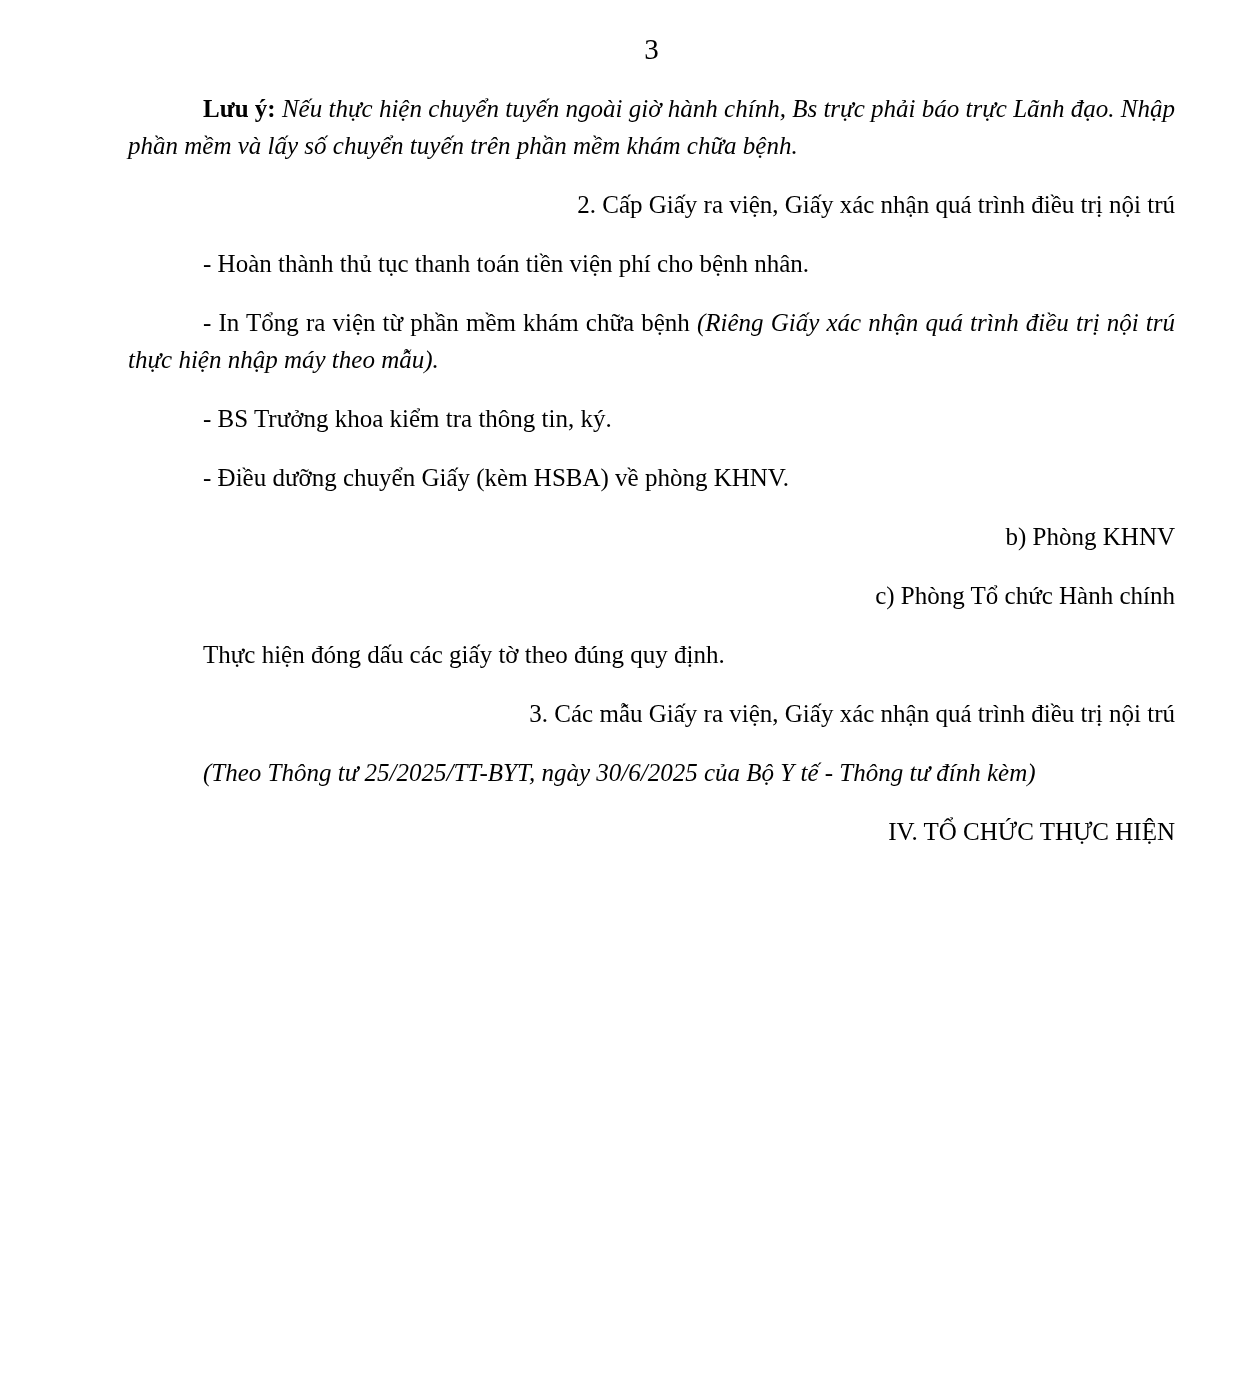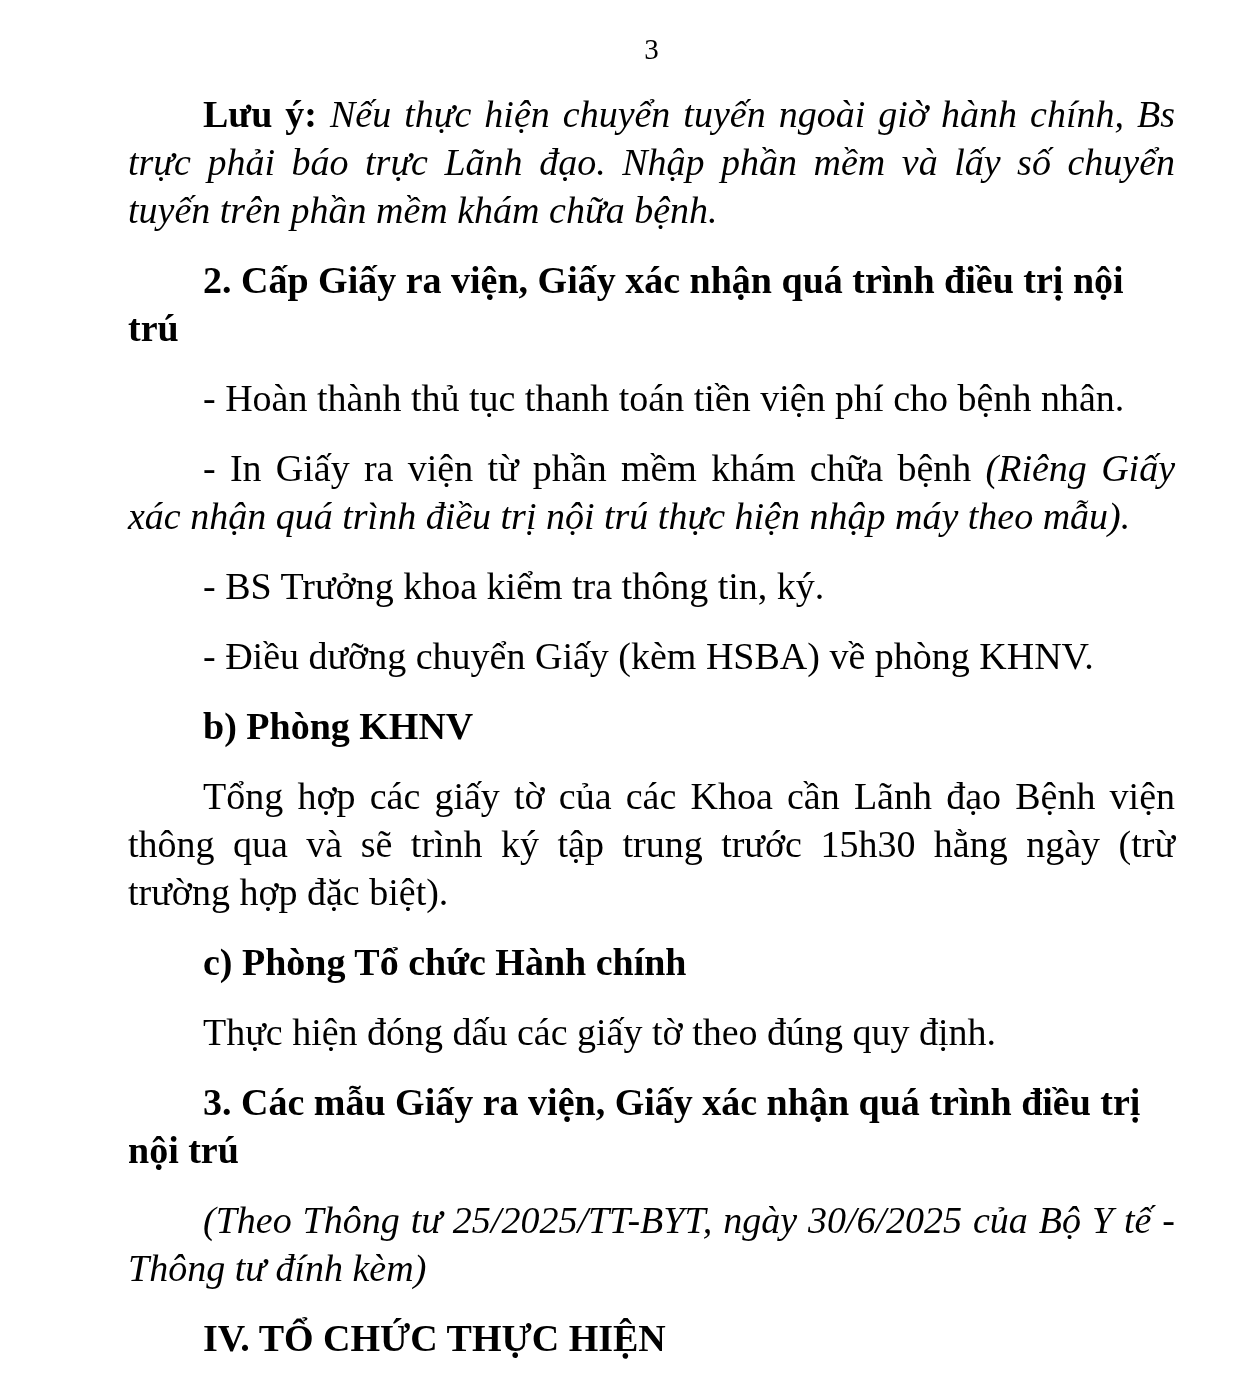--- a/index.html
+++ b/index.html
@@ -22,58 +22,57 @@
     top: 30px;
     width: 1047px;
   }
   .page-number {
     font-size: 29px;
     line-height: 38px;
     text-align: center;
     margin: 0 0 18px 0;
   }
   .para {
-    font-size: 38px;
-    line-height: 48px;
+    font-size: 25px;
+    line-height: 37px;
     text-align: justify;
     text-indent: 75px;
     margin: 22px 0;
   }
   .head {
-    font-weight: bold;
-    text-align: left;
+    font-weight: normal;
+    text-align: right;
   }
   .b { font-weight: bold; }
   .i { font-style: italic; }
 </style>
 </head>
 <body>
 
 <div class="page">
   <div class="content">
 
     <div class="page-number">3</div>
 
     <p class="para"><span class="b">Lưu ý:</span><span class="i"> Nếu thực hiện chuyển tuyến ngoài giờ hành chính, Bs trực phải báo trực Lãnh đạo. Nhập phần mềm và lấy số chuyển tuyến trên phần mềm khám chữa bệnh.</span></p>
 
     <p class="para head">2. Cấp Giấy ra viện, Giấy xác nhận quá trình điều trị nội trú</p>
 
 
 
     <p class="para">- Hoàn thành thủ tục thanh toán tiền viện phí cho bệnh nhân.</p>
 
-    <p class="para"><span>- In Giấy ra viện từ phần mềm khám chữa bệnh </span><span class="i">(Riêng Giấy xác nhận quá trình điều trị nội trú thực hiện nhập máy theo mẫu).</span></p>
+    <p class="para"><span>- In Tổng ra viện từ phần mềm khám chữa bệnh </span><span class="i">(Riêng Giấy xác nhận quá trình điều trị nội trú thực hiện nhập máy theo mẫu).</span></p>
 
     <p class="para">- BS Trưởng khoa kiểm tra thông tin, ký.</p>
 
     <p class="para">- Điều dưỡng chuyển Giấy (kèm HSBA) về phòng KHNV.</p>
 
     <p class="para head">b) Phòng KHNV</p>
 
-    <p class="para">Tổng hợp các giấy tờ của các Khoa cần Lãnh đạo Bệnh viện thông qua và sẽ trình ký tập trung trước 15h30 hằng ngày (trừ trường hợp đặc biệt).</p>
 
     <p class="para head">c) Phòng Tổ chức Hành chính</p>
 
     <p class="para">Thực hiện đóng dấu các giấy tờ theo đúng quy định.</p>
 
     <p class="para head">3. Các mẫu Giấy ra viện, Giấy xác nhận quá trình điều trị nội trú</p>
 
     <p class="para i">(Theo Thông tư 25/2025/TT-BYT, ngày 30/6/2025 của Bộ Y tế - Thông tư đính kèm)</p>
 
     <p class="para head">IV. TỔ CHỨC THỰC HIỆN</p>

